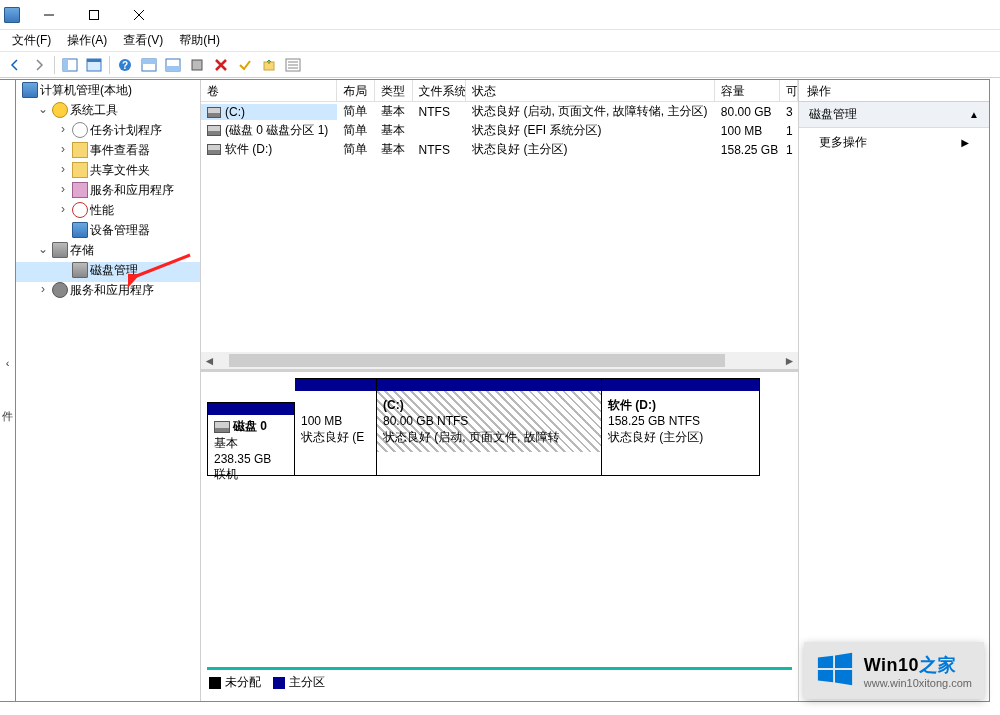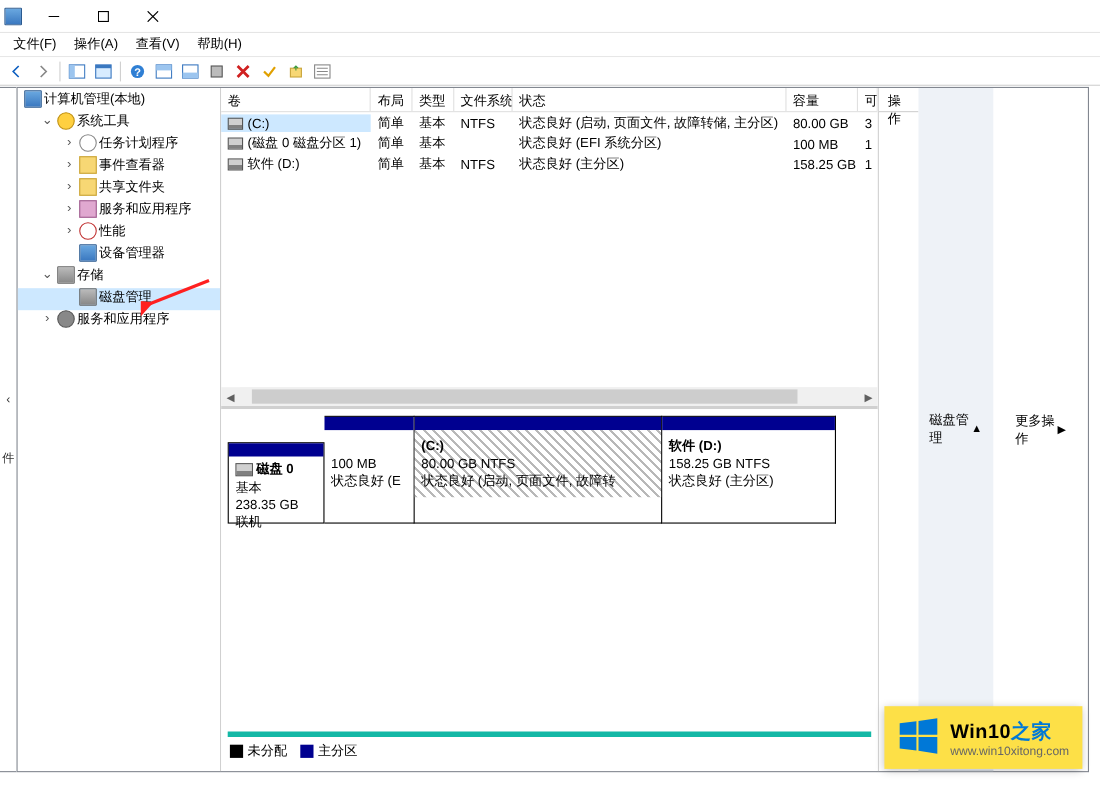--- a/index.html
+++ b/index.html
@@ -61,33 +61,33 @@
 .diskhdr .dicon { width:16px; height:12px; display:inline-block; margin-right:3px; vertical-align:middle;}
 .diskhdr b { font-size: 12px; }
 .diskhdr div { font-size: 12px; }
 .part { border: 1px solid #000; border-left: none; padding: 0; display:flex; flex-direction:column; }
 .part .pbar { height: 12px; }
 .part .pbody { padding: 6px; font-size: 12px; line-height: 1.35; overflow:hidden;}
 .part .pbody b { font-weight: bold; }
 .pbar.navy { background: #000090; }
 .hatched { background: repeating-linear-gradient(45deg, #b8b8b8 0 2px, #fff 2px 6px); }
 
-.legend { margin-top:auto; padding: 4px 2px; display: flex; gap: 12px; font-size: 12px; border-top:5px solid #14b8a6;}
+.legend { margin-top:auto; padding: 4px 2px; display: flex; gap: 12px; font-size: 12px; border-top:3px solid #14b8a6;}
 .legend .sw { width: 12px; height: 12px; display: inline-block; margin-right: 4px; vertical-align: middle; }
 
 
-.actions { width: 190px; display: flex; }
+.actions { width: 190px; display: flex; flex-direction: column; }
 .actions .hdr { height: 22px; padding: 3px 8px; font-size: 12px; border-bottom: 1px solid #d0d0d0; background:#fff;}
 .actgroup { background: #eef2f7; padding: 4px 10px; font-size: 12px; border-bottom: 1px solid #d8dde5; display:flex; justify-content:space-between; align-items:center;}
 .actgroup .tri { font-size:10px;}
 .actitem { padding: 6px 20px; font-size: 12px; display:flex; justify-content:space-between; align-items:center;}
 .actitem .tri { font-size:10px;}
 
 
-.watermark { position: absolute; right: 16px; bottom: 16px; background: #fde047; padding: 8px 12px; box-shadow: 0 2px 8px rgba(0,0,0,0.25); display: flex; align-items: center; gap: 10px; }
+.watermark { position: absolute; right: 16px; bottom: 16px; background: #e5e5e5; padding: 8px 12px; box-shadow: 0 2px 8px rgba(0,0,0,0.25); display: flex; align-items: center; gap: 10px; }
 .watermark .wlogo svg { width: 38px; height: 38px; }
 .watermark .wtext { display:flex; flex-direction:column;}
 .watermark .wtext .t1 { font-size: 18px; font-weight: bold; letter-spacing:0.5px;}
 .watermark .wtext .t2 { font-size: 11px; color: #666; }
 
 
 .arrow { position: absolute; top: 249px; left: 128px; pointer-events:none;}
 
 
 .ico-comp { background: linear-gradient(#6aa8e0,#3a78c0); border:1px solid #2a5a90; border-radius:1px;}

